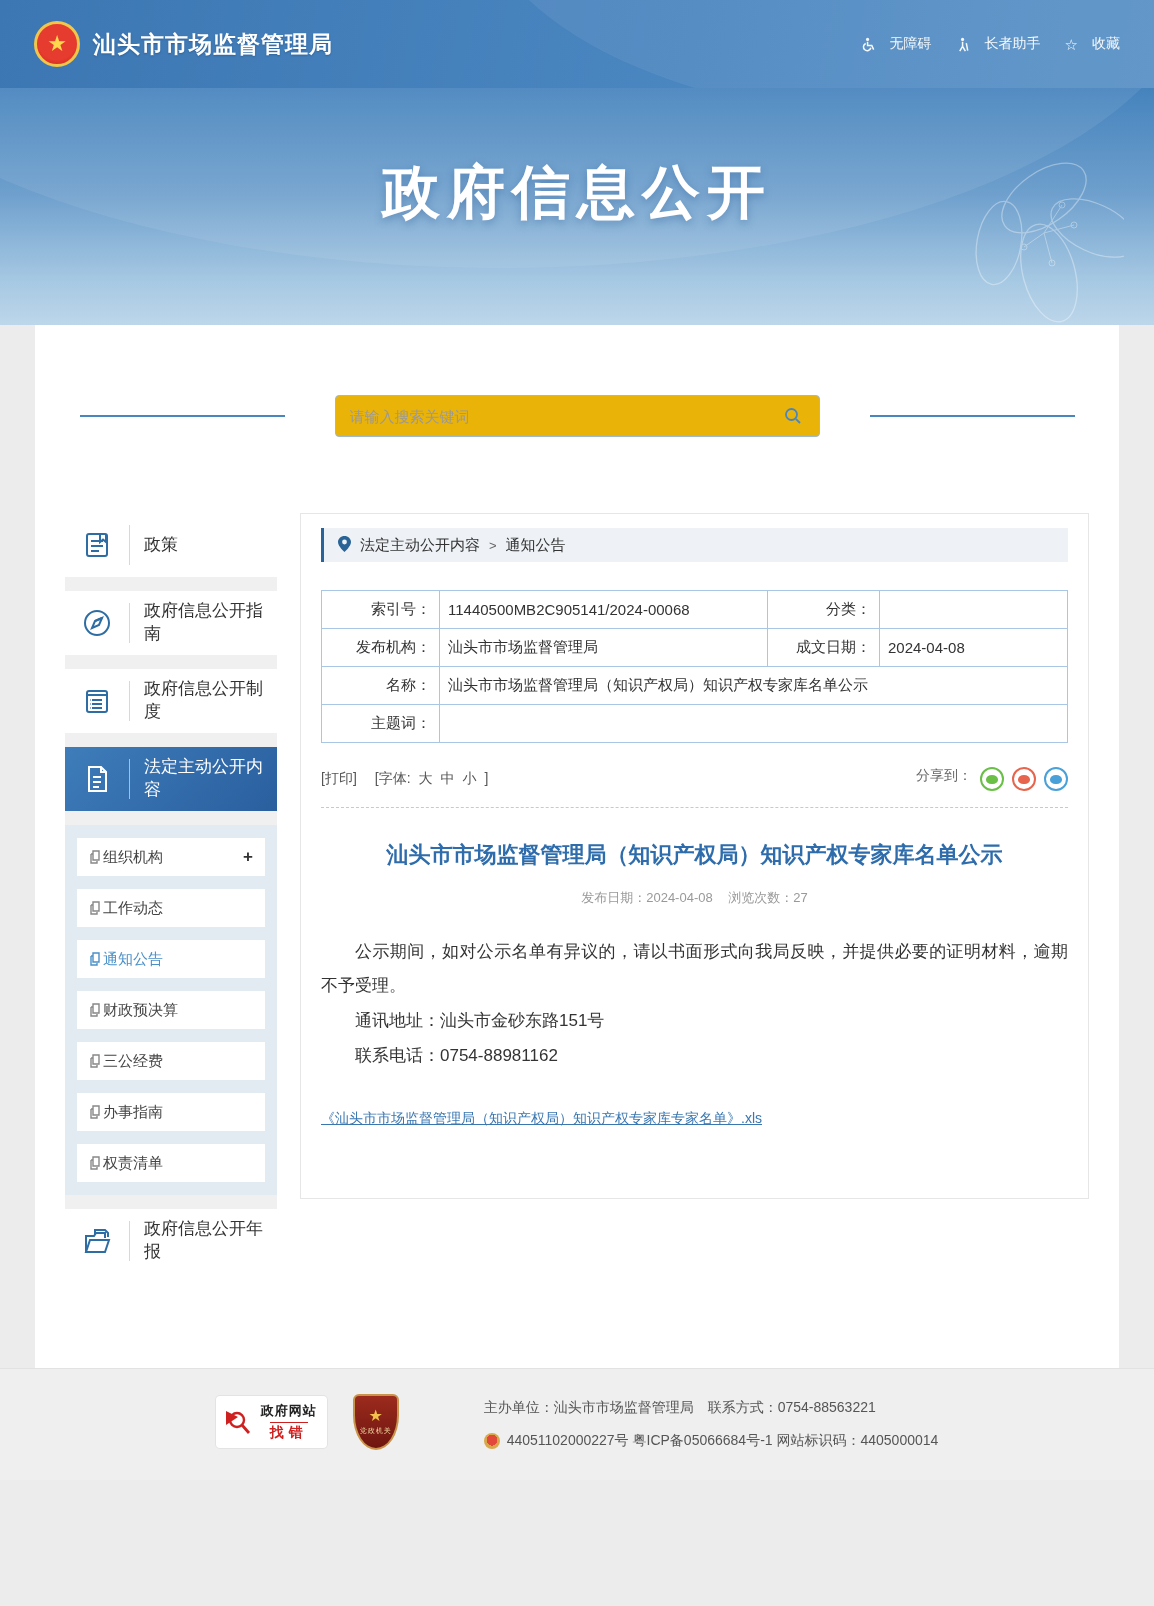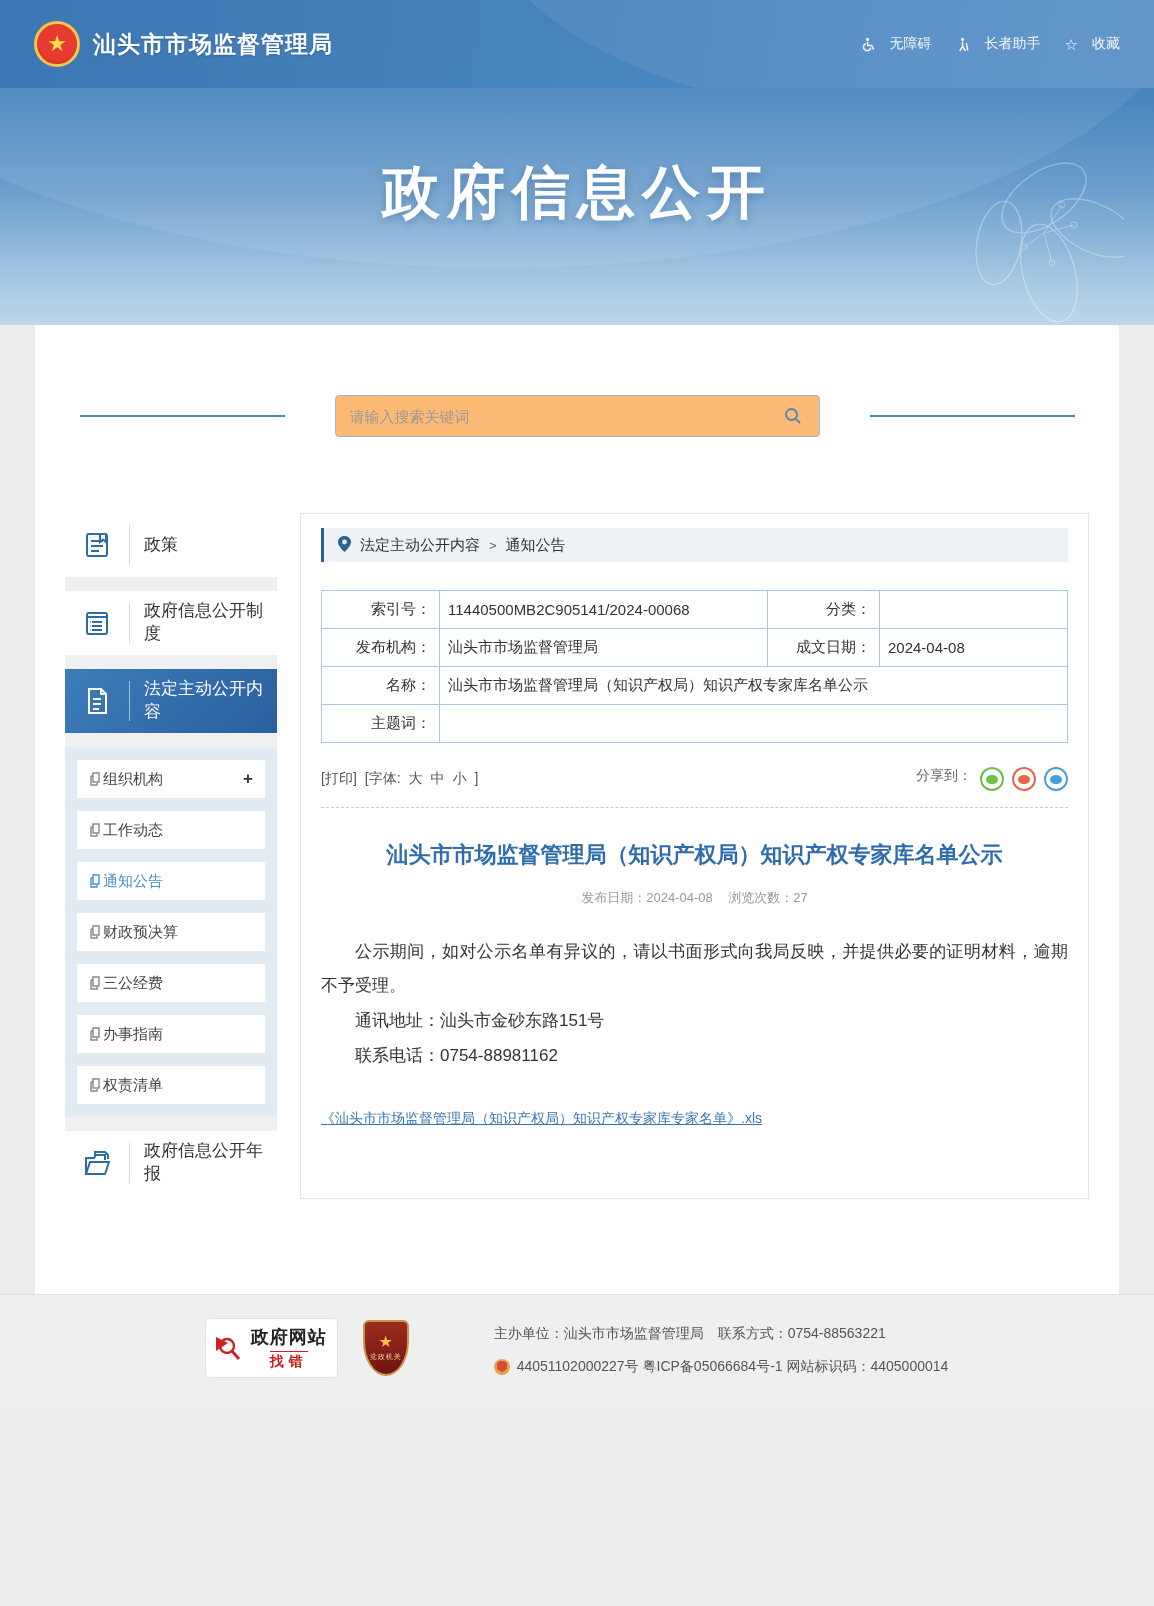--- a/index.html
+++ b/index.html
@@ -30,21 +30,21 @@
     font-size:58px; font-weight:800; color:#fff; letter-spacing:7px;
     text-shadow:0 3px 8px rgba(25,75,135,.35); }
   .flower { position:absolute; right:30px; top:20px; opacity:.35; z-index:1; }
 
   
   .card { width:1084px; margin:0 auto; background:#fff; padding:70px 30px 95px; }
 
   
   .search-row { display:flex; align-items:center; justify-content:center; gap:50px; margin-bottom:76px; }
   .deco-line { width:205px; height:2px; background:#4a86be; }
-  .search-box { width:485px; height:42px; border:1px solid #9db9d4; border-radius:4px; background:#fdba74;
+  .search-box { width:485px; height:42px; border:1px solid #9db9d4; border-radius:4px; background:#eab308;
     display:flex; align-items:center; padding:0 14px; }
   .search-box input { flex:1; border:none; outline:none; font-size:15px; color:#555; background:transparent; }
   .search-box input::placeholder { color:#999; }
   .search-btn { width:24px; height:24px; display:flex; align-items:center; justify-content:center; cursor:pointer; }
 
   
   .main-row { display:flex; gap:23px; align-items:flex-start; }
 
   
   .sidebar { width:212px; background:#f0f0f0; display:flex; flex-direction:column; gap:14px; }
@@ -74,21 +74,21 @@
   .crumb-link { cursor:pointer; }
 
   .doc-table { width:100%; border-collapse:collapse; margin-top:28px; }
   .doc-table td { border:1px solid #a9c6e4; height:38px; font-size:15px; color:#333; padding:4px 8px; }
   .doc-table td.lbl { text-align:right; white-space:nowrap; width:118px; }
   .doc-table td.lbl2 { text-align:right; white-space:nowrap; width:112px; }
   .doc-table td.val2 { width:188px; }
 
   .toolbar { display:flex; justify-content:space-between; align-items:center; margin-top:24px;
     padding-bottom:16px; border-bottom:1px dashed #c9c9c9; font-size:14px; color:#555; }
-  .tool-left { display:flex; gap:8px; align-items:center;text-align:center; }
+  .tool-left { display:flex; gap:18px; align-items:center;text-align:center; }
   .font-sizes { display:flex; gap:8px; }
   .font-sizes span { cursor:pointer; }
   .tool-right { display:flex; align-items:flex-start; gap:8px; color:#666; }
   .share-icon { width:24px; height:24px; border-radius:50%; border:2px solid; display:flex;
     align-items:center; justify-content:center; cursor:pointer; background:#fff; }
   .share-dot { width:12px; height:9px; border-radius:50% 50% 45% 45%; }
 
   .article-title { font-size:22px; font-weight:bold; color:#2e6cab; text-align:center;
     line-height:1.75; margin:28px 30px 14px; }
   .article-meta { text-align:center; font-size:13px; color:#999; margin-bottom:28px; }
@@ -98,21 +98,21 @@
   .attachment { display:inline-block; margin-top:36px; font-size:14px; color:#3a77b0;
     text-decoration:underline; cursor:pointer; }
 
   
   .footer { background:#efefef; border-top:1px solid #e2e2e2; padding:24px 0 30px; }
   .footer-inner { width:1084px; margin:0 auto; display:flex; justify-content:center; gap:85px; }
   .footer-badges { display:flex; gap:26px; align-items:center; }
   .badge-find { background:#fff; border-radius:4px; padding:6px 10px 6px 8px; display:flex; gap:7px;
     align-items:center; box-shadow:0 0 0 1px #e3e3e3; cursor:pointer; }
   .badge-find-texts { display:flex; flex-direction:column; align-items:center; }
-  .badge-find-l1 { font-size:18px; color:#222; font-weight:bold; letter-spacing:1px; }
+  .badge-find-l1 { font-size:13px; color:#222; font-weight:bold; letter-spacing:1px; }
   .badge-find-l2 { font-size:14px; color:#cf2020; font-weight:bold; letter-spacing:5px; border-top:1px solid #cf2020; margin-top:2px; padding-top:1px;}
   .badge-shield { width:46px; height:56px; background:linear-gradient(180deg,#9c2b1d,#6e1510);
     border:2px solid #c8934a; border-radius:6px 6px 50% 50%/6px 6px 62% 62%;
     display:flex; flex-direction:column; align-items:center; justify-content:center; gap:2px; cursor:pointer; }
   .badge-shield .shield-star { color:#f2c24d; font-size:16px; line-height:1; }
   .badge-shield .shield-text { color:#f2d9a0; font-size:7px; letter-spacing:1px; }
   .footer-texts { display:flex; flex-direction:column; gap:15px; padding-top:6px; }
   .footer-line { font-size:14px; color:#555; display:flex; align-items:center; gap:7px; }
   .police-badge { width:16px; height:16px; border-radius:50%;
     background:radial-gradient(circle at 50% 45%, #e2493a 0 45%, #d9a84a 46% 100%); flex-shrink:0; }
@@ -194,20 +194,31 @@
           <svg width="34" height="34" viewBox="0 0 34 34" fill="none" stroke-width="2">
             <rect x="7" y="6" width="20" height="22" rx="2"></rect>
               <path d="M11 13h12M11 18h12M11 23h8"></path>
               <path d="M20 6v8l3-2.5 3 2.5V6"></path>
           </svg>
           </span>
         <span class="side-divider"></span>
         <span class="side-label">政策</span>
       </div>
 
+      <div class="side-item">
+        <span class="side-icon">
+          <svg width="34" height="34" viewBox="0 0 34 34" fill="none" stroke-width="2">
+            <circle cx="17" cy="17" r="12"></circle>
+              <path d="M22 12 L19 19 L12 22 L15 15 Z"></path>
+              <path d="M22 12 L15 15"></path>
+          </svg>
+          </span>
+        <span class="side-divider"></span>
+        <span class="side-label">政府信息公开指南</span>
+      </div>
 
       <div class="side-item">
         <span class="side-icon">
           <svg width="34" height="34" viewBox="0 0 34 34" fill="none" stroke-width="2">
             <rect x="7" y="7" width="20" height="21" rx="2"></rect>
               <path d="M7 11h20"></path>
               <path d="M12 16h10M12 20h10M12 24h10"></path>
               <path d="M10 16h.5M10 20h.5M10 24h.5"></path>
           </svg>
           </span>

